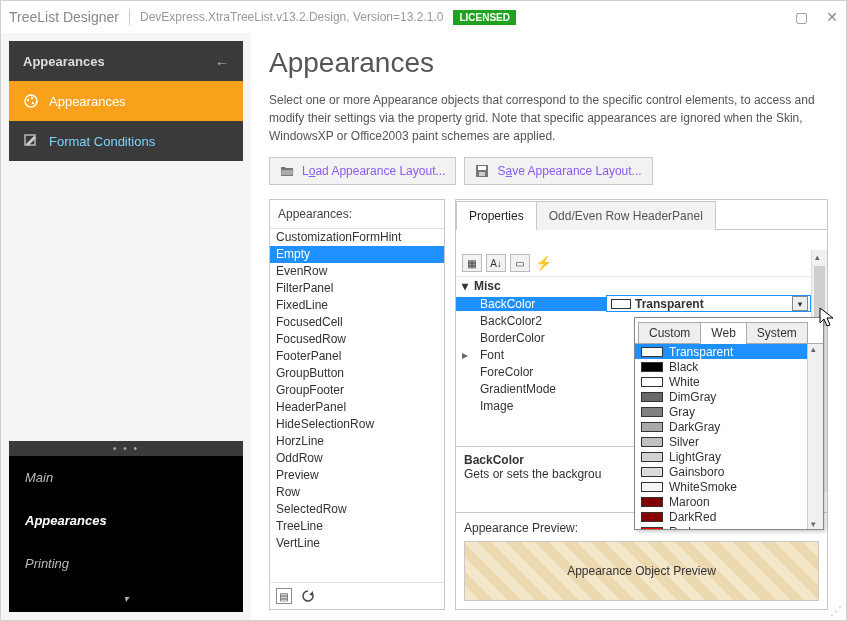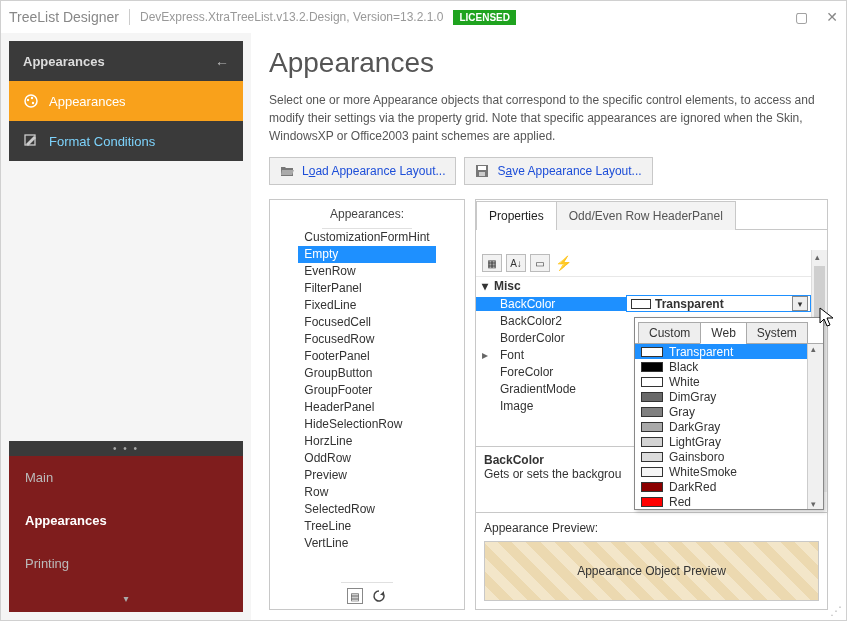--- a/index.html
+++ b/index.html
@@ -14,33 +14,33 @@
   .win-controls span { cursor:default;}
   .body { flex:1; display:flex; min-height:0;}
   .sidebar { width:250px; background:#f5f5f5; display:flex; flex-direction:column; padding:8px 8px 8px 8px; gap:0;}
   .side-box { background:#3a3a3a; color:#ddd; flex-shrink:0; }
   .side-header { display:flex; align-items:center; justify-content:space-between; padding:12px 14px; font-size:13px; font-weight:bold;}
   .arrow-btn { color:#bbb; font-size:14px;}
   .side-item { display:flex; align-items:center; gap:10px; padding:12px 14px; font-size:13px; color:#7dd3fc; }
   .side-item.active { background:#f9a11b; color:#fff; }
   .side-item .icon { width:16px; height:16px; display:inline-flex; align-items:center; justify-content:center; }
   .side-dots { text-align:center; color:#aaa; padding:2px 0; letter-spacing:2px; font-size:10px; background:#3a3a3a;}
-  .side-bottom { margin-top:auto; background:#7f1d1d;}
+  .side-bottom { margin-top:auto; background:#000000;font-style:italic;}
   .side-bottom .row { padding:14px 16px; color:#bbb; font-size:13px; }
   .side-bottom .row.active { color:#fff; font-weight:bold;}
   .side-bottom .chev { text-align:center; color:#aaa; padding:8px; font-size:10px;}
   .main { flex:1; padding:10px 18px 10px 18px; display:flex; flex-direction:column; min-width:0; position:relative;}
   h1 { font-size:28px; font-weight:300; color:#555; margin:4px 0 12px 0;}
   .desc { color:#555; line-height:1.5; margin-bottom:12px; }
   .toolbar { display:flex; gap:8px; margin-bottom:14px;}
-  .btn { border:1px solid #c8c8c8; background:#f2f2f2; padding:6px 10px; display:flex; align-items:center; gap:8px; font-size:12px; color:#1d4ed8;}
+  .btn { border:1px solid #c8c8c8; background:#f2f2f2; padding:6px 10px; display:flex; align-items:center; gap:8px; font-size:12px; color:#8b5cf6;}
   .btn .icon { width:14px; height:14px; display:inline-block;}
   .panels { flex:1; display:flex; gap:10px; min-height:0;}
   .panel { border:1px solid #c8c8c8; display:flex; flex-direction:column; min-height:0;}
-  .panel.left { width:196px;align-items:center;}
+  .panel.left { width:176px;}
   .panel.right { flex:1; position:relative;gap:20px;}
   .panel-head { padding:7px 8px; font-size:12px; color:#444; border-bottom:1px solid #e0e0e0;}
   .list { flex:1; overflow:hidden; font-size:12px; line-height:17px;}
   .list .row { padding:0 6px; white-space:nowrap; }
   .list .row.sel { background:#1e90ff; color:#fff; }
   .panel-foot { border-top:1px solid #e0e0e0; padding:5px 6px; display:flex; gap:8px;}
   .tool-icon { width:16px; height:16px; border:1px solid #888; display:inline-flex; align-items:center; justify-content:center; font-size:10px; color:#444; background:#fff;}
   
   .tabs { display:flex; border-bottom:1px solid #c8c8c8; }
   .tab { padding:7px 12px; border:1px solid #c8c8c8; border-bottom:none; margin-right:-1px; background:#f3f3f3; font-size:12px; color:#555; position:relative; top:1px;}
@@ -285,30 +285,38 @@
                     </div>
                     <div class="cp-row">
                       <span class="cp-sw" style="background:#808080"></span>
                       <span>Gray</span>
                     </div>
                     <div class="cp-row">
                       <span class="cp-sw" style="background:#a9a9a9"></span>
                       <span>DarkGray</span>
                     </div>
                     <div class="cp-row">
+                      <span class="cp-sw" style="background:#c0c0c0"></span>
+                      <span>Silver</span>
+                    </div>
+                    <div class="cp-row">
                       <span class="cp-sw" style="background:#d3d3d3"></span>
                       <span>LightGray</span>
                     </div>
                     <div class="cp-row">
                       <span class="cp-sw" style="background:#dcdcdc"></span>
                       <span>Gainsboro</span>
                     </div>
                     <div class="cp-row">
                       <span class="cp-sw" style="background:#f5f5f5"></span>
                       <span>WhiteSmoke</span>
+                    </div>
+                    <div class="cp-row">
+                      <span class="cp-sw" style="background:#800000"></span>
+                      <span>Maroon</span>
                     </div>
                     <div class="cp-row">
                       <span class="cp-sw" style="background:#8b0000"></span>
                       <span>DarkRed</span>
                     </div>
                     <div class="cp-row">
                       <span class="cp-sw" style="background:#ff0000"></span>
                       <span>Red</span>
                     </div>
                   </div>

